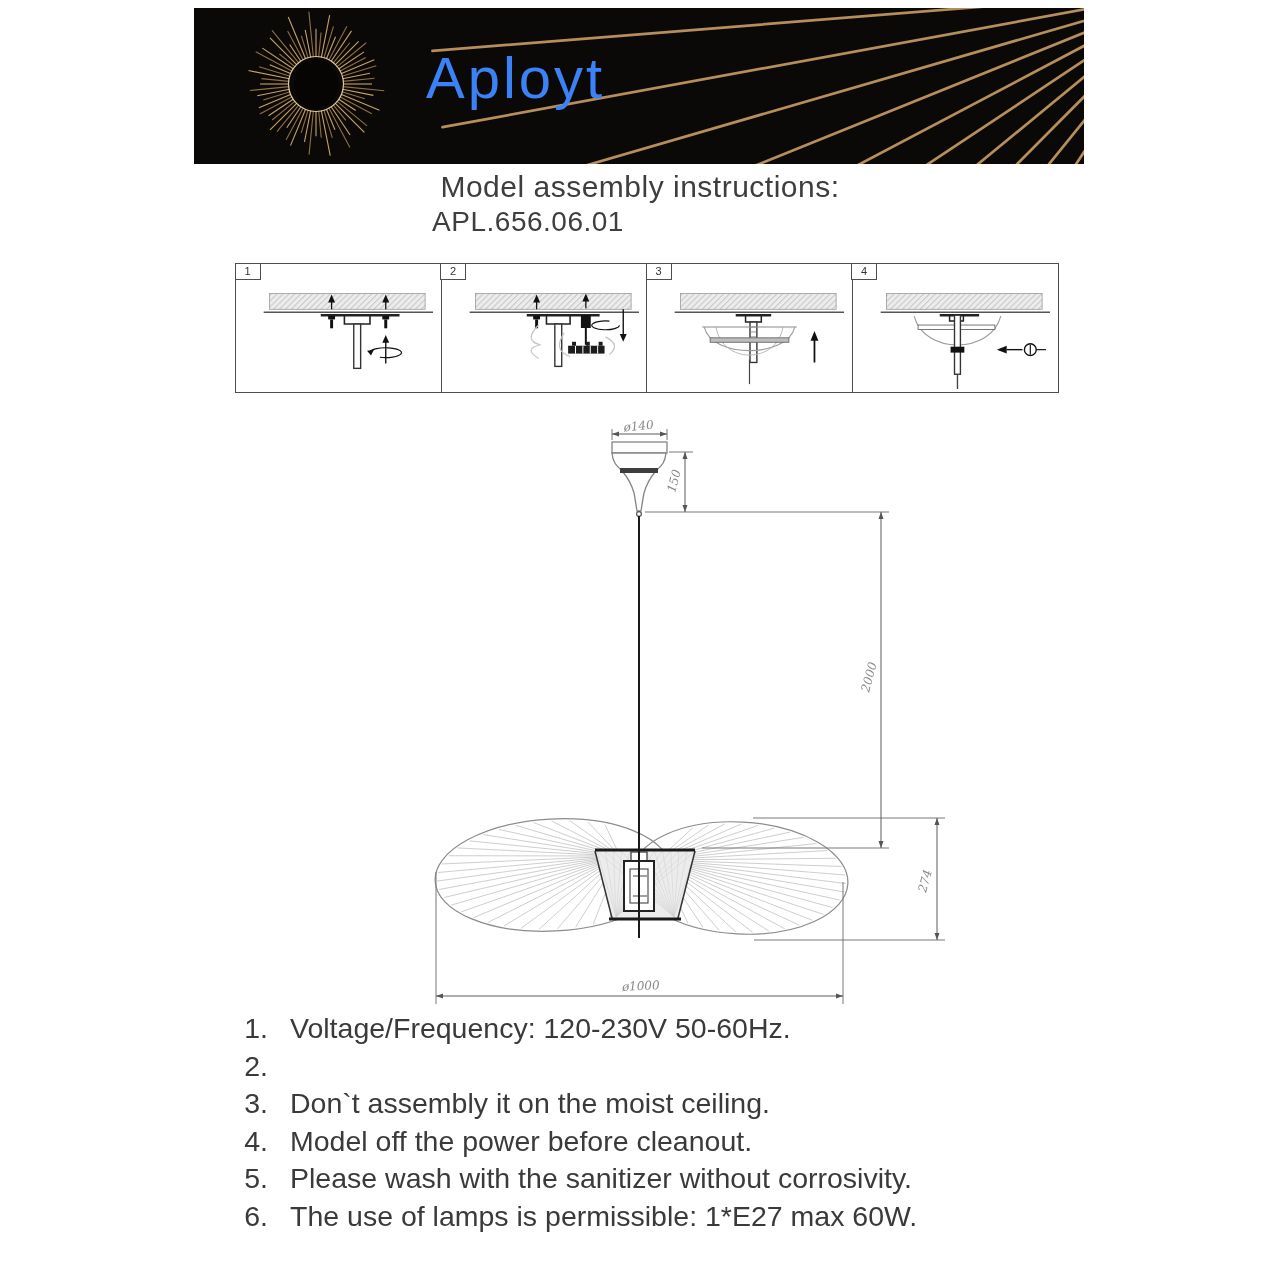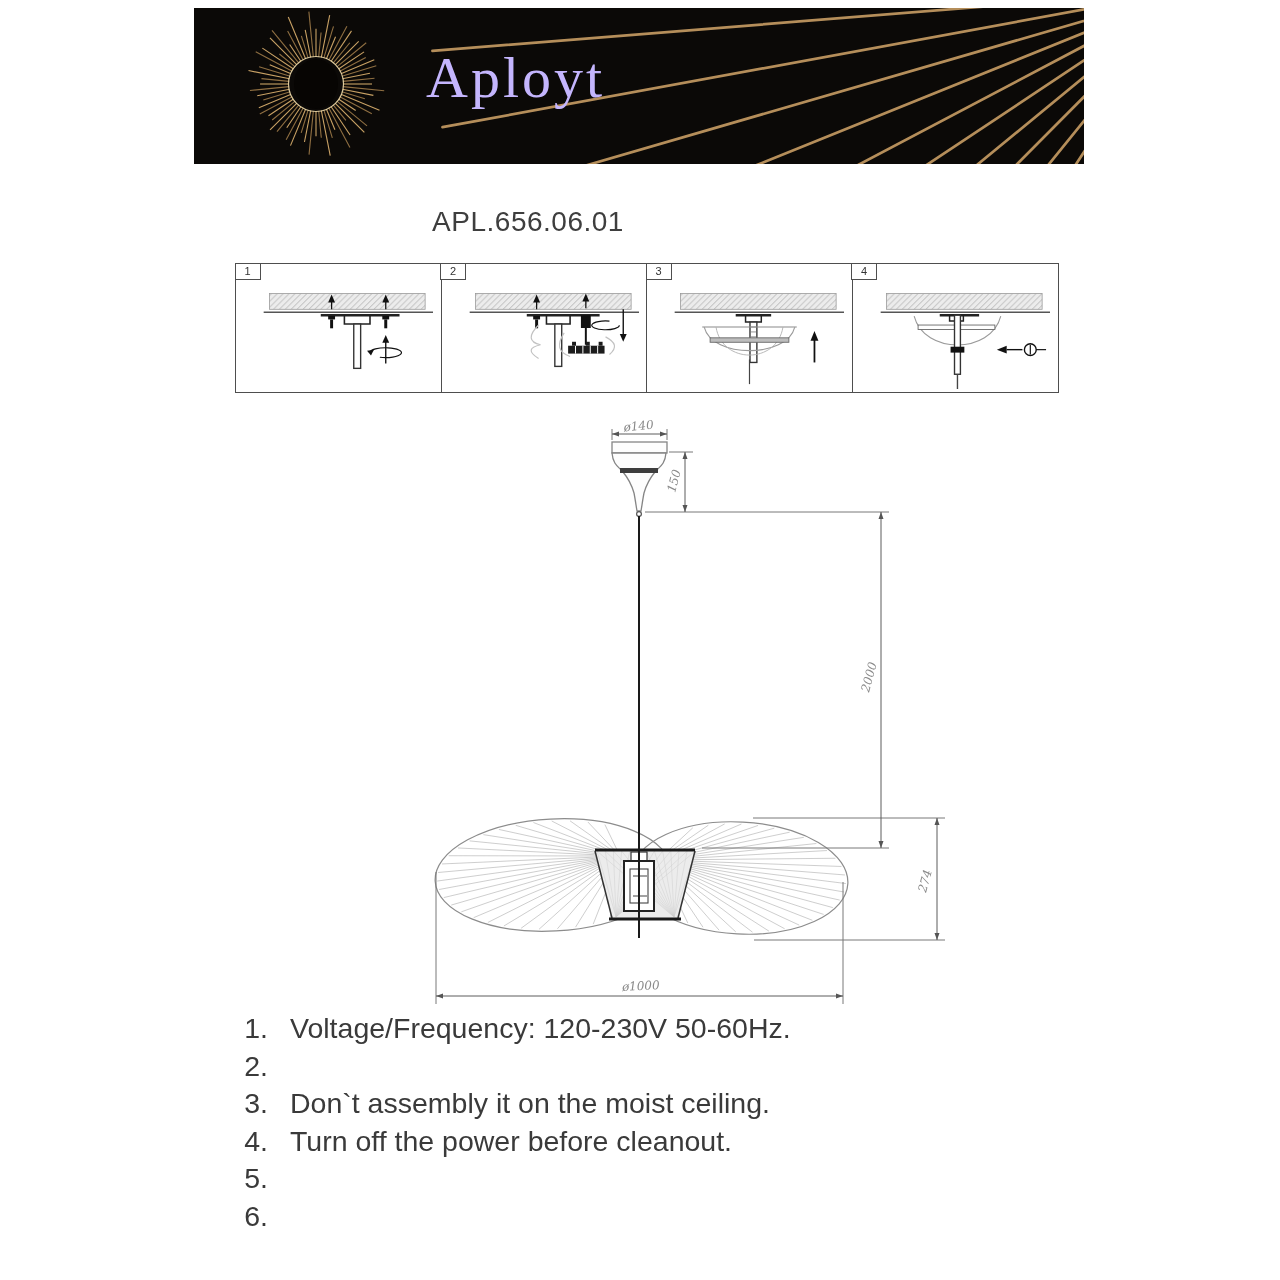--- a/index.html
+++ b/index.html
@@ -1,22 +1,22 @@
 <!DOCTYPE html>
 <html><head>
 <meta charset="utf-8">
 <style>
   html,body{margin:0;padding:0;background:#ffffff;}
   .page{position:relative;width:1280px;height:1280px;background:#ffffff;overflow:hidden;
         font-family:"Liberation Sans",sans-serif;}
   
   .hdr{position:absolute;left:194px;top:8px;width:890px;height:156px;background:#0b0907;overflow:hidden;}
   .hdr svg{position:absolute;left:0;top:0;}
-  .brand{position:absolute;left:232px;top:36px;font-size:58px;letter-spacing:3px;color:#c4b5fd;
-         font-family:Liberation Serif, serif;font-weight:400;}
+  .brand{position:absolute;left:232px;top:36px;font-size:58px;letter-spacing:3px;color:#3b82f6;
+         font-family:Liberation Sans, sans-serif;font-weight:400;}
   
   .t1{position:absolute;left:0;top:170px;width:1280px;text-align:center;font-size:30px;color:#3e3e3e;letter-spacing:.5px;}
   .t2{position:absolute;left:0;top:206px;width:1056px;text-align:center;font-size:28px;color:#3e3e3e;letter-spacing:.5px;}
   
   .steps{position:absolute;left:235px;top:263px;display:flex;}
   .panel{position:relative;width:207px;height:130px;border:1.5px solid #4e4e4e;margin-left:-1.5px;background:#fff;box-sizing:border-box;}
   .panel:first-child{margin-left:0;}
   .stepnum{position:absolute;left:-1.5px;top:-1.5px;width:26px;height:17px;border:1.2px solid #4e4e4e;
            font-size:11px;color:#333;display:flex;align-items:center;justify-content:center;background:#fff;box-sizing:border-box;}
   .panel svg{position:absolute;left:0;top:0;}
@@ -127,20 +127,21 @@
           <line x1="996" y1="-18" x2="323.71845883653634" y2="336.4538466583177" stroke="#c49a62" stroke-width="2.7" opacity="0.92" stroke-linecap="round"></line>
           <line x1="996" y1="-18" x2="291.3402705292416" y2="266.7010109960933" stroke="#c49a62" stroke-width="2.7" opacity="0.92" stroke-linecap="round"></line>
           <line x1="996" y1="-18" x2="266.17679888552334" y2="194.03324058981445" stroke="#c49a62" stroke-width="2.7" opacity="0.92" stroke-linecap="round"></line>
           <line x1="996" y1="-18" x2="248.48568218182675" y2="119.19455039042586" stroke="#c49a62" stroke-width="2.7" opacity="0.92" stroke-linecap="round"></line>
           <line x1="996" y1="-18" x2="238.44805237325215" y2="42.951182489933124" stroke="#c49a62" stroke-width="2.7" opacity="0.92" stroke-linecap="round"></line>
         </g>
     </svg>
     <div class="brand">Aployt</div>
   </div>
 
+  <div class="t1">Model assembly instructions:</div>
   <div class="t2">APL.656.06.01</div>
 
   <div class="steps">
 
     <div class="panel">
       <div class="stepnum">1</div>
       <svg width="204" height="127" viewBox="0 0 207 129">
         <rect x="34" y="30" width="158" height="16" fill="url(#hatch)" stroke="#999" stroke-width="0.8"></rect>
         <line x1="28" y1="49" x2="200" y2="49" stroke="#555" stroke-width="1.6"></line>
         <line x1="86" y1="52" x2="166" y2="52" stroke="#222" stroke-width="2.6"></line>
@@ -421,23 +422,25 @@
       </div>
     <div class="li">
         <span class="n">2.</span>
       </div>
     <div class="li">
         <span class="n">3.</span>
         <span>Don`t assembly it on the moist ceiling.</span>
       </div>
     <div class="li">
         <span class="n">4.</span>
-        <span>Turn off the power before cleanout.</span>
+        <span>Model off the power before cleanout.</span>
       </div>
     <div class="li">
         <span class="n">5.</span>
+        <span>Please wash with the sanitizer without corrosivity.</span>
       </div>
     <div class="li">
         <span class="n">6.</span>
+        <span>The use of lamps is permissible: 1*E27 max 60W.</span>
       </div>
   </div>
 
 </div>
 
 </body></html>

